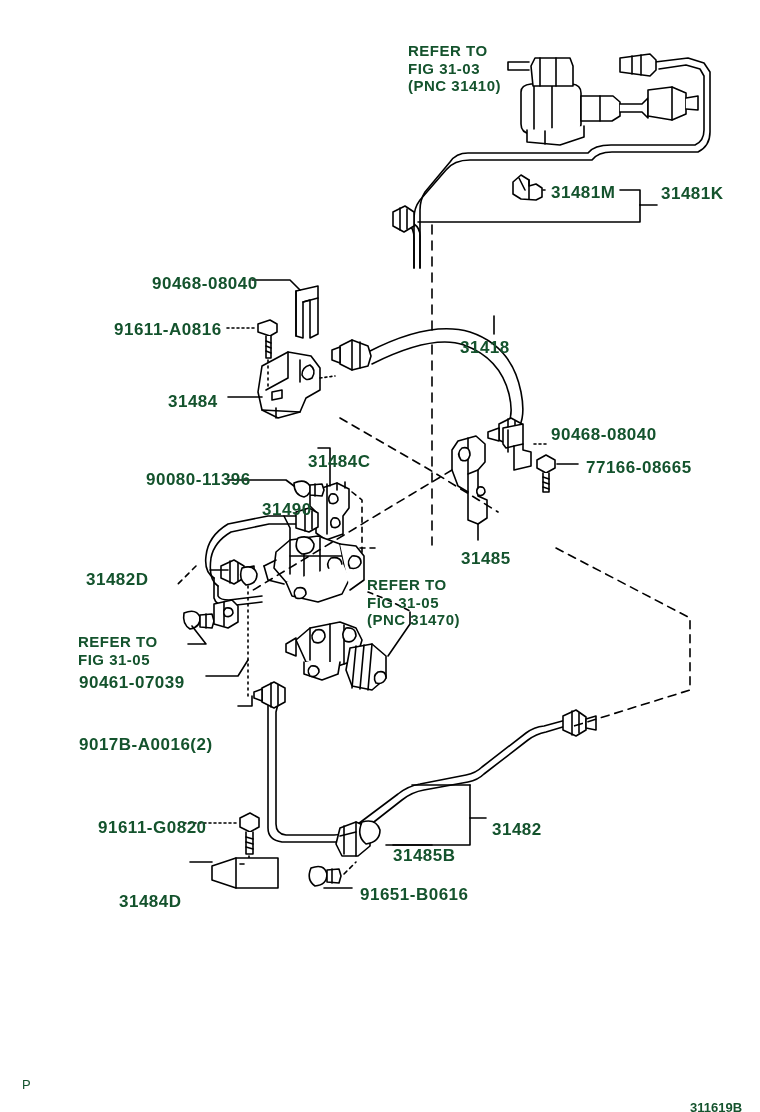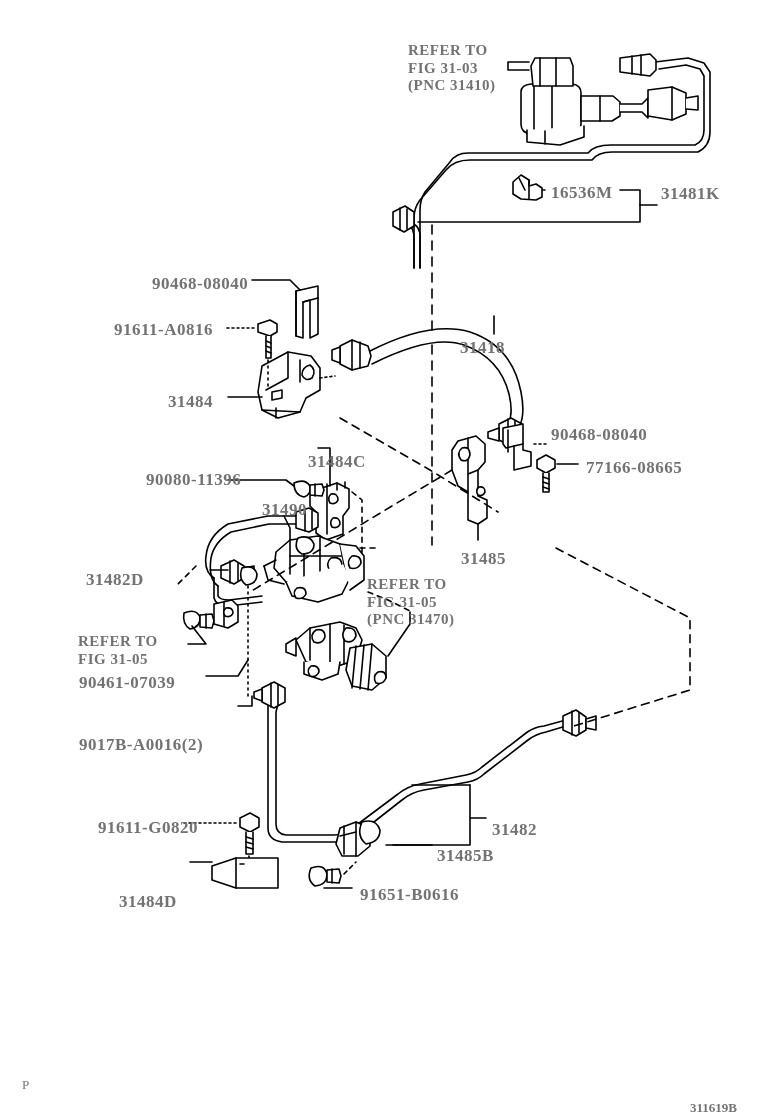--- a/index.html
+++ b/index.html
@@ -6,27 +6,27 @@
   html,body{margin:0;padding:0;background:#ffffff;}
   body{
     width:760px;height:1112px;position:relative;overflow:hidden;
     font-family:"DejaVu Sans Mono","Liberation Mono",monospace;
     color:#000;
   }
   #sheet{position:absolute;inset:0;}
   svg#art{position:absolute;left:0;top:0;width:760px;height:1112px;}
   .lbl{
     position:absolute;
-    font-family:Liberation Serif, serif;
+    font-family:Liberation Sans, sans-serif;
     font-weight:bold;
     font-size:17px;
     letter-spacing:0.5px;
     white-space:pre;
     line-height:19px;
-    color:#737373;
+    color:#14532d;
   }
   .lbl.refer{font-size:15px;line-height:17.5px;font-weight:bold;}
   .lbl.tiny{font-size:13px;font-weight:normal;letter-spacing:0px;}
   .lbl.code{font-size:13px;font-weight:bold;letter-spacing:0px;}
 </style>
 </head>
 <body>
 
 <div id="sheet">
 
@@ -326,21 +326,21 @@
       <path d="M556 548 L690 618 L690 690 L574 726" stroke-dasharray="8,6"></path>
       <path d="M196 566 L176 586" stroke-dasharray="5,5"></path>
 
     </g>
   </svg>
 
   <div class="lbl refer" style="left:408px; top:42px;">REFER TO
 FIG 31-03
 (PNC 31410)</div>
 
-  <div class="lbl" style="left:551px; top:183px;">16536M</div>
+  <div class="lbl" style="left:551px; top:183px;">31481M</div>
 
   <div class="lbl" style="left:661px; top:184px;">31481K</div>
 
   <div class="lbl" style="left:152px; top:274px;">90468-08040</div>
 
   <div class="lbl" style="left:114px; top:320px;">91611-A0816</div>
 
   <div class="lbl" style="left:460px; top:302px;margin-top:36px;">31418</div>
 
   <div class="lbl" style="left:168px; top:392px;">31484</div>
@@ -367,21 +367,21 @@
 FIG 31-05</div>
 
   <div class="lbl" style="left:79px; top:673px;">90461-07039</div>
 
   <div class="lbl" style="left:79px; top:703px;margin-top:32px;">9017B-A0016(2)</div>
 
   <div class="lbl" style="left:492px; top:820px;">31482</div>
 
   <div class="lbl" style="left:98px; top:818px;">91611-G0820</div>
 
-  <div class="lbl" style="left:393px; top:846px;margin-left:44px;">31485B</div>
+  <div class="lbl" style="left:393px; top:846px;">31485B</div>
 
   <div class="lbl" style="left:119px; top:856px;margin-top:36px;">31484D</div>
 
   <div class="lbl" style="left:360px; top:885px;">91651-B0616</div>
 
   <div class="lbl tiny" style="left:22px; top:1075px;">P</div>
 
   <div class="lbl code" style="left:690px; top:1082px;margin-top:16px;">311619B</div>
 
 </div>

